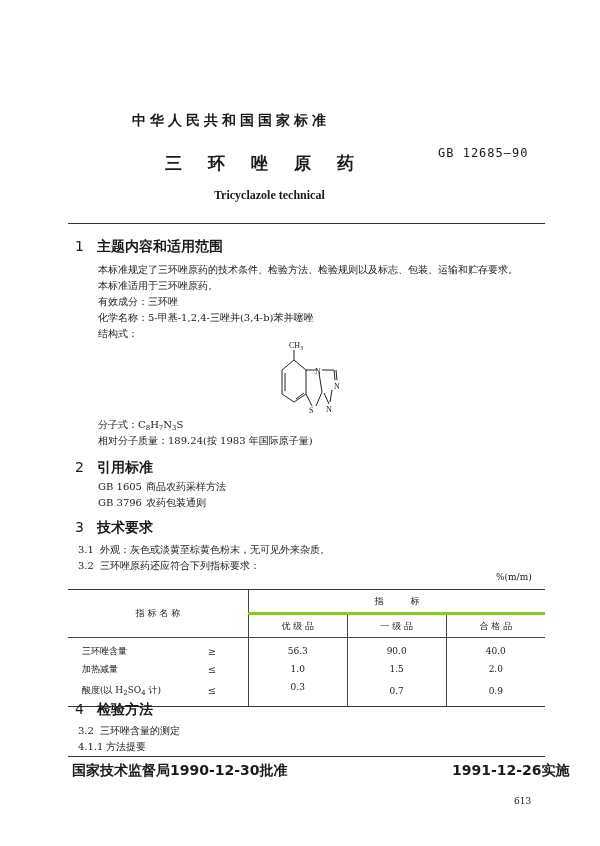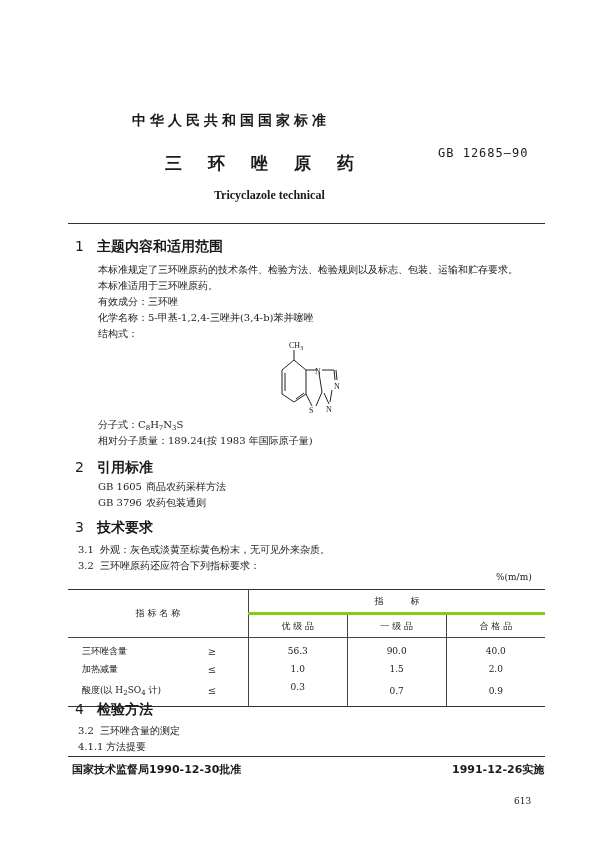--- a/index.html
+++ b/index.html
@@ -24,21 +24,21 @@
     border-collapse:collapse; font-size:9px;
     border-top:1.5px solid #333; border-bottom:1.5px solid #333;
   }
   table.spec td { padding:0; height:18px; text-align:center; }
   table.spec .hdr1 td { height:22px; }
   table.spec .hdr2 td { height:22px; border-bottom:1px solid #444; }
   table.spec .vl { border-left:1px solid #444; }
   table.spec .subh { border-bottom:3px solid #84cc16; }
   table.spec .nm { text-align:left; padding-left:14px; }
   table.spec .op { text-align:left; width:40px; font-size:10px; }
-  .footer { font-size:11px; font-weight:bold; font-family:"DejaVu Sans","Liberation Sans",sans-serif; }
+  .footer { font-size:14px; font-weight:bold; font-family:"DejaVu Sans","Liberation Sans",sans-serif; }
   .pg { font-size:9px; }
 </style>
 </head>
 <body>
 
 <div class="abs t-org">中华人民共和国国家标准</div>
 <div class="abs t-title">三环唑原药</div>
 <div class="abs t-code">GB 12685—90</div>
 <div class="abs t-eng">Tricyclazole technical</div>
 

